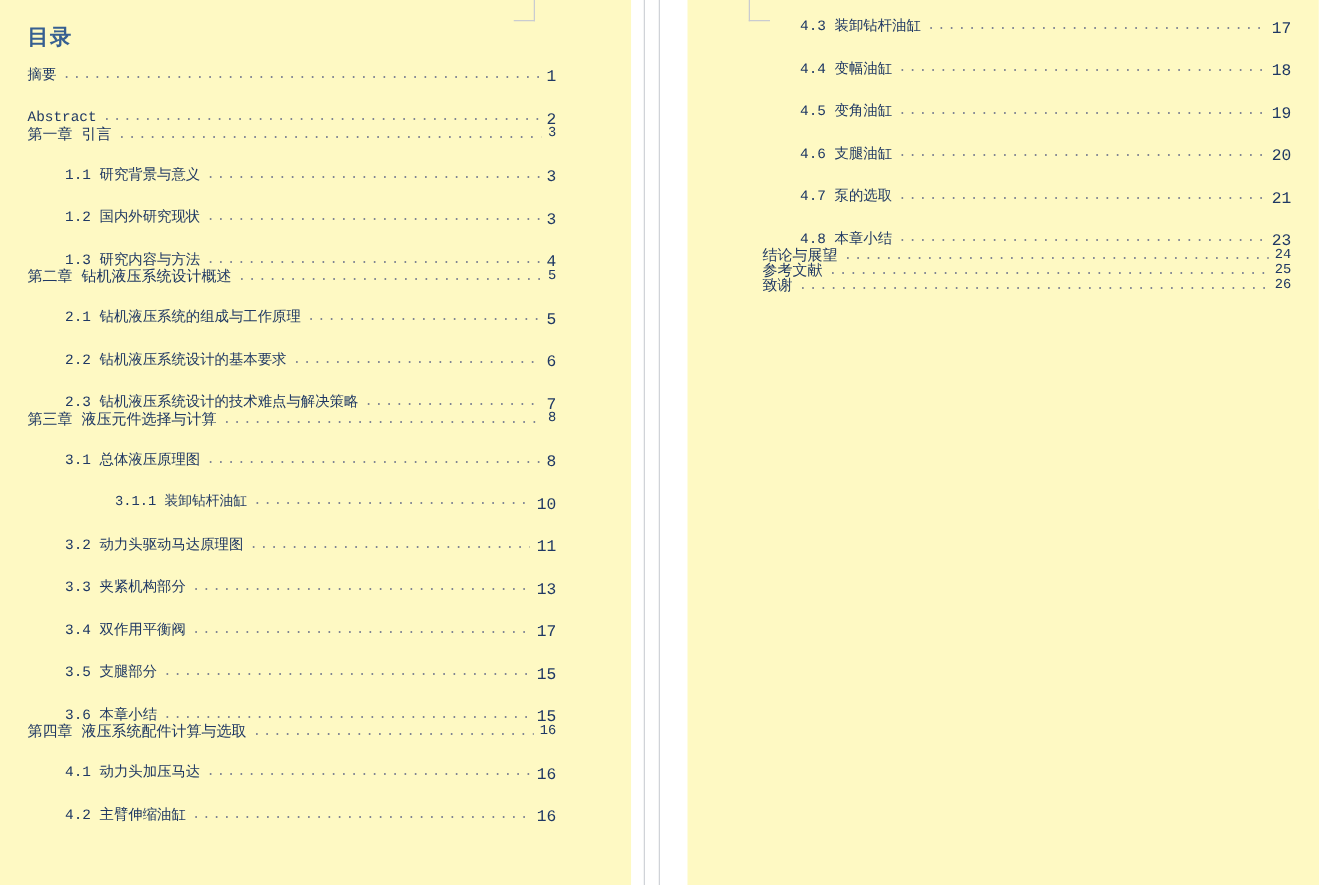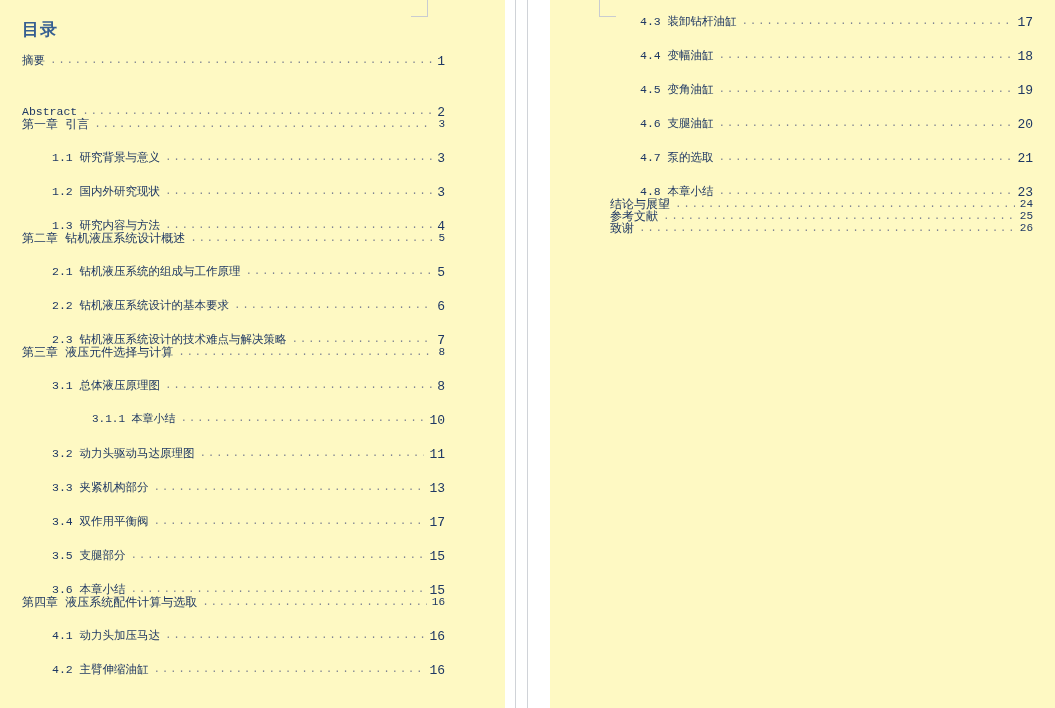--- a/index.html
+++ b/index.html
@@ -138,21 +138,21 @@
     font-size: 11.5px;
     color: #1f3864;
   }
   .lvl3 {
     margin-top: 21px;
     margin-left: 70px;
     font-size: 11px;
     color: #1f3864;
   }
   .front {
-    margin-top: 38px;
+    margin-top: 21px;
     font-size: 11.5px;
     color: #1f3864;
   }
   .first-entry { margin-top: 6px; }
   .rt-first { margin-top: 16px; }
 </style>
 </head>
 <body>
 
 <div class="page-wrap">
@@ -215,21 +215,21 @@
           <span class="label">第三章  液压元件选择与计算</span>
           <span class="dots"></span>
           <span class="pageno">8</span>
         </li>
         <li class="toc-entry lvl2">
           <span class="label">3.1 总体液压原理图</span>
           <span class="dots"></span>
           <span class="pageno">8</span>
         </li>
         <li class="toc-entry lvl3">
-          <span class="label">3.1.1 本章小结</span>
+          <span class="label">3.1.1 装卸钻杆油缸</span>
           <span class="dots"></span>
           <span class="pageno">10</span>
         </li>
         <li class="toc-entry lvl2">
           <span class="label">3.2 动力头驱动马达原理图</span>
           <span class="dots"></span>
           <span class="pageno">11</span>
         </li>
         <li class="toc-entry lvl2">
           <span class="label">3.3 夹紧机构部分</span>

